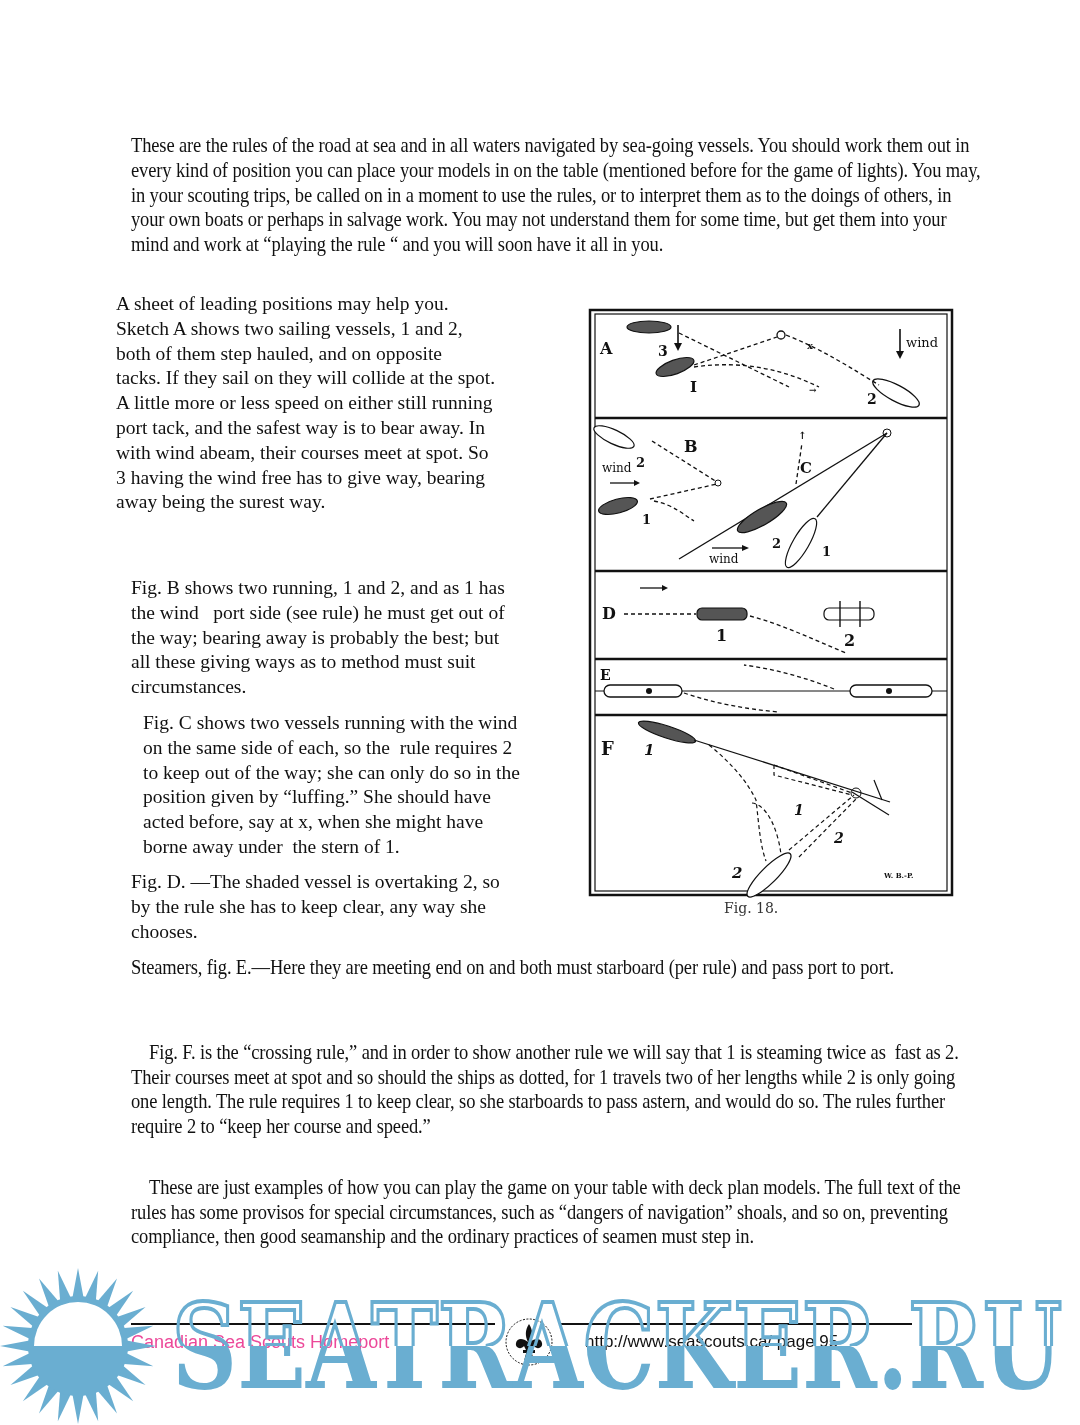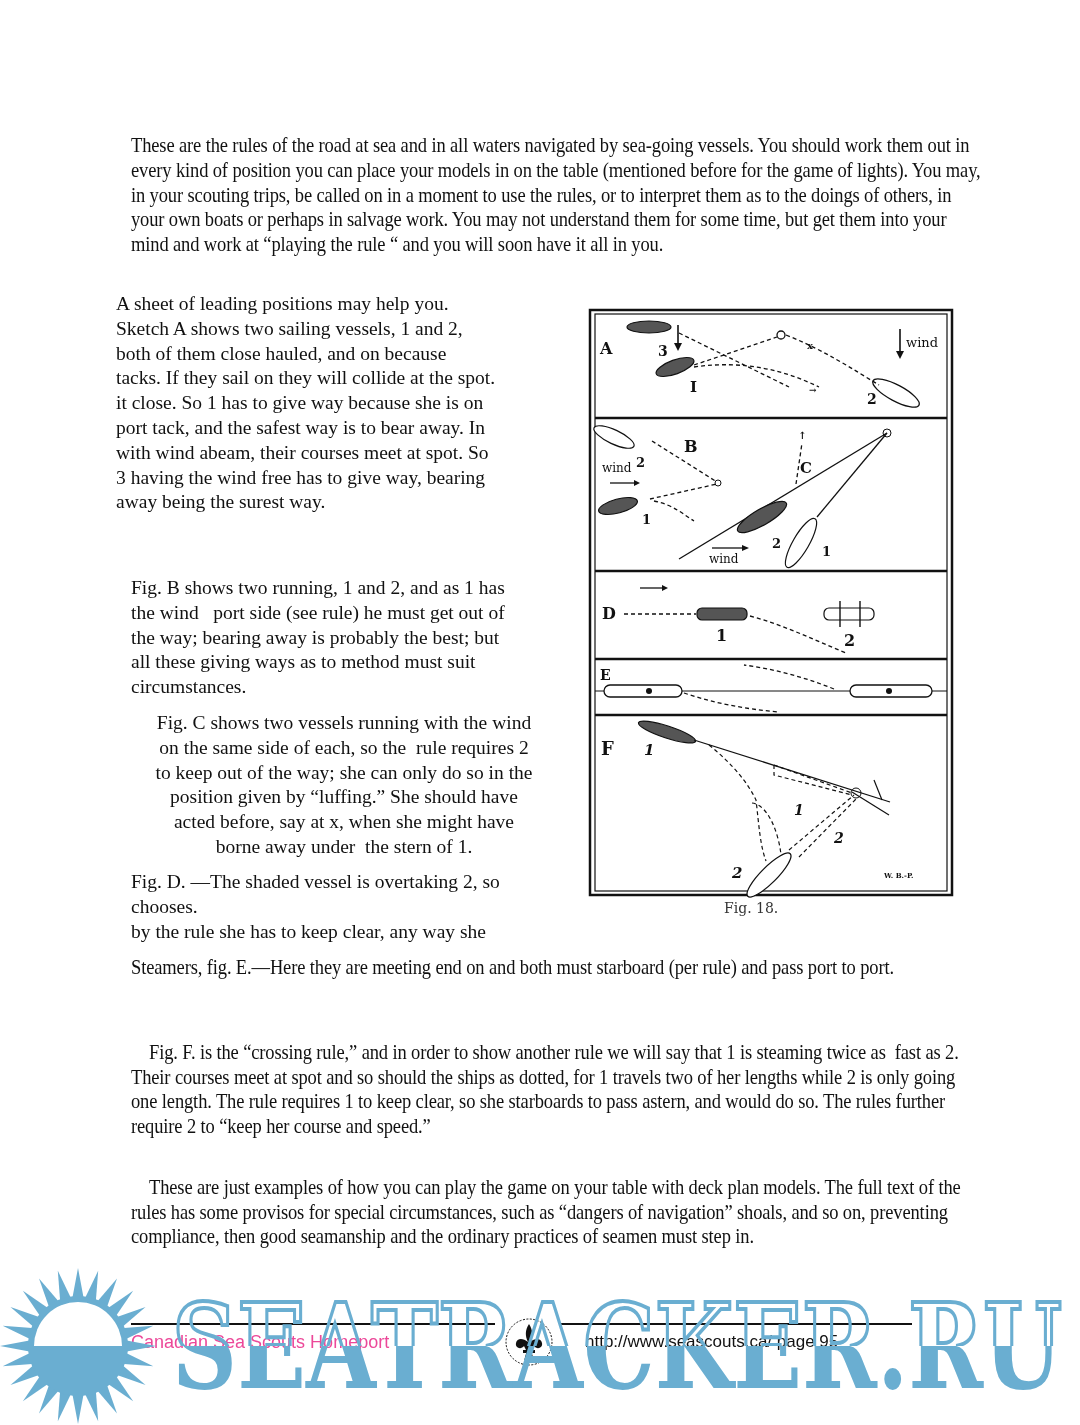--- a/index.html
+++ b/index.html
@@ -21,50 +21,50 @@
 
 <div class="page">
 
   <div class="para cond" style="left:131px; top:133px; font-size:21.5px; line-height:24.8px;">
     <span>These are the rules of the road at sea and in all waters navigated by sea-going vessels. You should work them out in every kind of position you can place your models in on the table (mentioned before for the game of lights). You may, in your scouting trips, be called on in a moment to use the rules, or to interpret them as to the doings of others, in your own boats or perhaps in salvage work. You may not understand them for some time, but get them into your mind and work at “playing the rule “ and you will soon have it all in you.</span>
   </div>
 
   <div class="para narrow" style="left:116px; top:292px; width:440px;">
     <div>A sheet of leading positions may help you.</div>
     <div>Sketch A shows two sailing vessels, 1 and 2,</div>
-    <div>both of them close hauled, and on because</div>
+    <div>both of them step hauled, and on opposite</div>
     <div>tacks. If they sail on they will collide at the spot.</div>
-    <div>it close. So 1 has to give way because she is on</div>
+    <div>A little more or less speed on either still running</div>
     <div>port tack, and the safest way is to bear away. In</div>
     <div>with wind abeam, their courses meet at spot. So</div>
     <div>3 having the wind free has to give way, bearing</div>
     <div>away being the surest way.</div>
   </div>
 
   <div class="para narrow" style="left:131px; top:576px; width:440px;">
     <div style="white-space:pre;">Fig. B shows two running, 1 and 2, and as 1 has</div>
     <div style="white-space:pre;">the wind   port side (see rule) he must get out of</div>
     <div>the way; bearing away is probably the best; but</div>
     <div>all these giving ways as to method must suit</div>
     <div>circumstances.</div>
   </div>
 
-  <div class="para narrow" style="left:124px; top:711px; width:440px;text-align:center;">
+  <div class="para narrow" style="left:143px; top:711px; width:440px;">
     <div>Fig. C shows two vessels running with the wind</div>
     <div style="white-space:pre;">on the same side of each, so the  rule requires 2</div>
     <div>to keep out of the way; she can only do so in the</div>
     <div>position given by “luffing.” She should have</div>
     <div>acted before, say at x, when she might have</div>
     <div style="white-space:pre;">borne away under  the stern of 1.</div>
   </div>
 
   <div class="para narrow" style="left:131px; top:870px; width:440px;">
     <div>Fig. D. —The shaded vessel is overtaking 2, so</div>
+    <div>by the rule she has to keep clear, any way she</div>
     <div>chooses.</div>
-    <div>by the rule she has to keep clear, any way she</div>
   </div>
 
   <div class="para cond" style="left:131px; top:955px; font-size:21.5px;">
     <span>Steamers, fig. E.—Here they are meeting end on and both must starboard (per rule) and pass port to port.</span>
   </div>
   <div class="para cond" style="left:131px; top:1015px; font-size:21.5px; white-space:pre-wrap;">
     <span>Fig. F. is the “crossing rule,” and in order to show another rule we will say that 1 is steaming twice as  fast as 2. Their courses meet at spot and so should the ships as dotted, for 1 travels two of her lengths while 2 is only going one length. The rule requires 1 to keep clear, so she starboards to pass astern, and would do so. The rules further require 2 to “keep her course and speed.”</span>
   </div>
   <div class="para cond" style="left:131px; top:1150px; font-size:21.5px; white-space:pre-wrap;">
     <span>These are just examples of how you can play the game on your table with deck plan models. The full text of the  rules has some provisos for special circumstances, such as “dangers of navigation” shoals, and so on, preventing compliance, then good seamanship and the ordinary practices of seamen must step in.</span>

